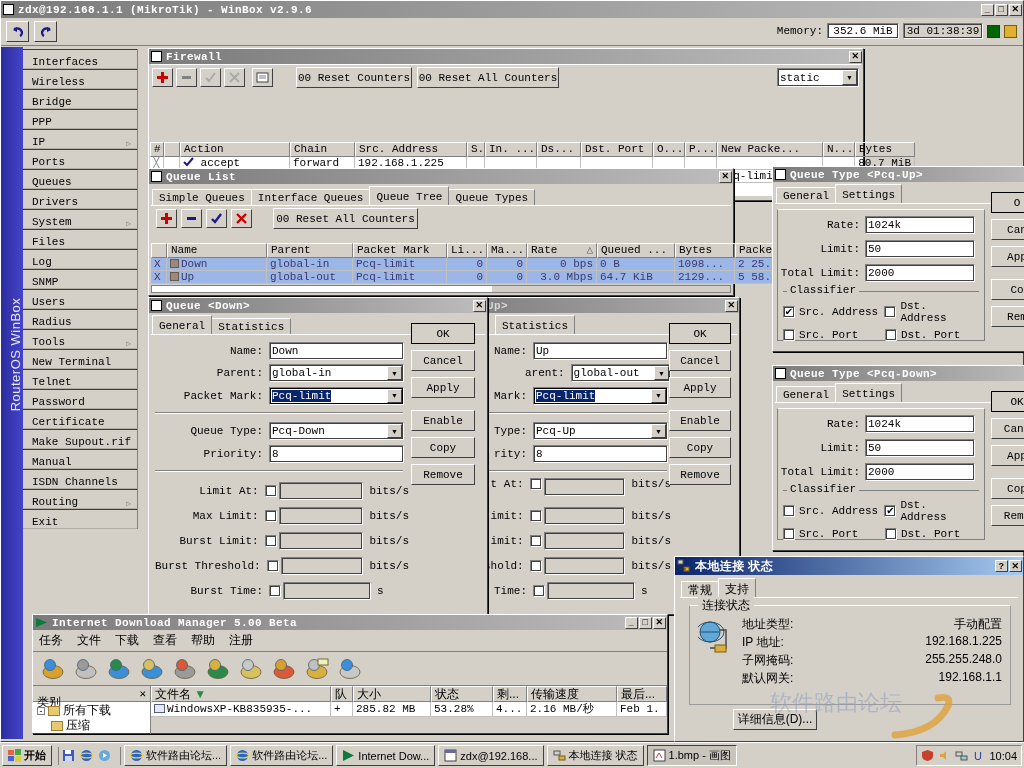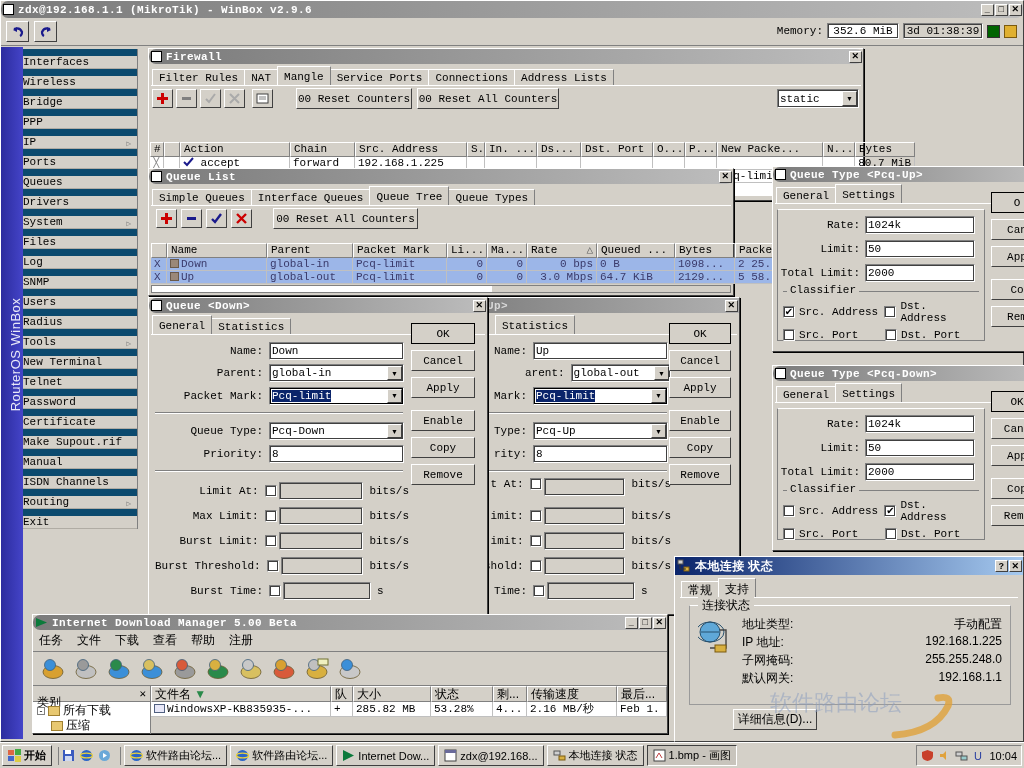--- a/index.html
+++ b/index.html
@@ -26,21 +26,21 @@
   .tbar {
     height: 15px;
     display: flex; align-items: center;
     padding: 0 1px 0 2px;
     font-weight: bold;
     font-size: 11px;
     color: #fff;
     letter-spacing: .4px;
   }
   .tbar.inactive { background: linear-gradient(to right,#808080,#b0b0b0); color:#d8d8d8; }
-  .tbar.active   { background: linear-gradient(to right,#7b7b7b,#bdbdbd); color:#fff;border-radius:7px; }
+  .tbar.active   { background: linear-gradient(to right,#7b7b7b,#bdbdbd); color:#fff; }
   .tbar.blue     { background: linear-gradient(to right,#0a246a,#a6caf0); color:#fff; font-family:"Liberation Sans",sans-serif; }
   .tbar .ticon {
     width: 11px; height: 11px; margin-right: 4px;
     background: #fff; border: 1px solid #000; flex: 0 0 auto;
   }
   .tbar .tlabel { flex: 1 1 auto; white-space: nowrap; overflow: hidden; }
   .tbtn {
     width: 13px; height: 12px; margin-left: 1px;
     background: #d4d0c8;
     border-top: 1px solid #fff; border-left: 1px solid #fff;
@@ -154,21 +154,21 @@
     transform: rotate(-90deg);
     color:#e8e8f8; font-size:13px; font-family:"Liberation Sans",sans-serif;
     letter-spacing:.5px; text-align:center;
   }
   #wbmenu {
     position:absolute; left:22px; top:48px; width:115px;
     background:#d4d0c8; border-right:1px solid #808080;
   }
   .mi {
     height:20px; display:flex; align-items:flex-end;
-    border-bottom:1px solid #b0aca4; border-top:7px solid #0c4a6e;
+    padding-left:9px; border-bottom:1px solid #b0aca4; border-top:1px solid #0c4a6e;
     cursor:pointer; position:relative; font-size:11px;
   }
   .mi .sub { position:absolute; right:6px; font-size:8px; color:#808080; }
 
   .wm { position:absolute; color:#9aa7c4; opacity:.55; pointer-events:none;
         font-family:"Liberation Sans",sans-serif; }
 </style>
 </head>
 <body>
 
@@ -290,28 +290,20 @@
         </div>
       </div>
   </div>
 
   <div class="win" style="left:148px; top:48px; width:716px; height:153px;">
     <div class="tbar active">
       <span class="ticon" style="background:#fff;border:1px solid #000;"></span>
       <span class="tlabel">Firewall</span>
       <span class="tbtn">✕</span>
     </div>
-    <div class="tabrow" style="margin-top:2px;">
-        <div class="tab">Filter Rules</div>
-        <div class="tab">NAT</div>
-        <div class="tab sel">Mangle</div>
-        <div class="tab">Service Ports</div>
-        <div class="tab">Connections</div>
-        <div class="tab">Address Lists</div>
-      </div>
     <div class="tabline" style="margin:0 2px;"></div>
 
     <div style="position:relative;height:24px;margin-top:2px;">
       <div class="btn sqbtn" style="position:absolute;left:3px;top:1px;">
         <svg width="13" height="13" viewBox="0 0 13 13">
             <rect x="5" y="1" width="3" height="11" fill="#c00"></rect>
             <rect x="1" y="5" width="11" height="3" fill="#c00"></rect>
           </svg>
       </div>
       <div class="btn sqbtn" style="position:absolute;left:27px;top:1px;">

